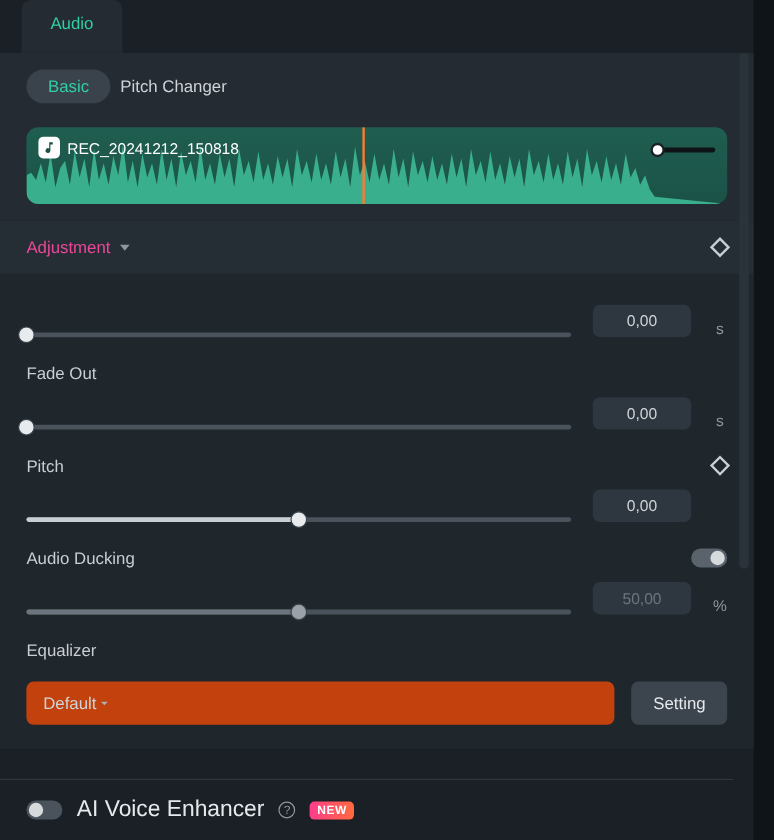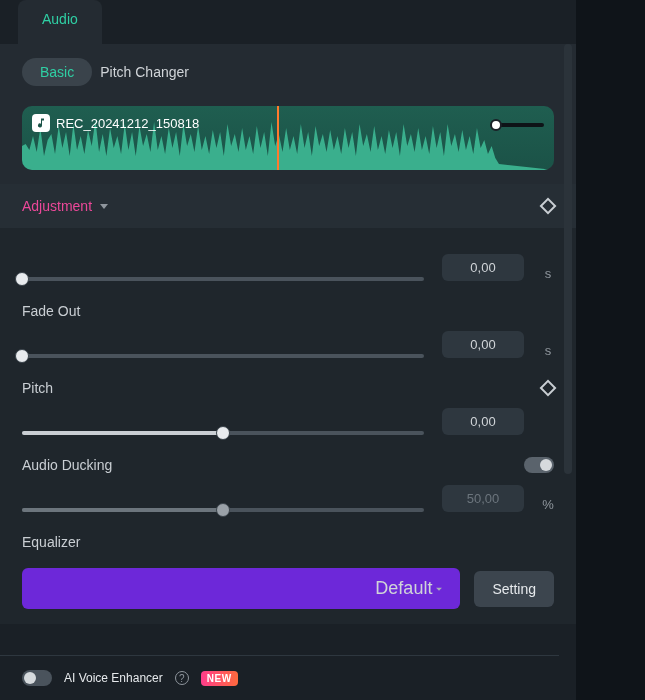--- a/index.html
+++ b/index.html
@@ -5,21 +5,21 @@
   * { box-sizing: border-box; margin: 0; padding: 0; }
   body {
     background: #0f1419;
     font-family: -apple-system, BlinkMacSystemFont, "Segoe UI", sans-serif;
     color: #aab0b6;
     width: 645px;
     height: 700px;
     overflow: hidden;
     position: relative;
   }
-  .panel { background: #1a2026; width: 576px; height: 700px; position: relative; }
+  .panel { background: #1a2026; width: 628px; height: 700px; position: relative; }
 
   
   .top-tabs { display: flex; padding-left: 18px; height: 44px; align-items: stretch; }
   .top-tab {
     padding: 11px 24px 0 24px;
     font-size: 14px;
     color: #d0d4d8;
     cursor: pointer;
     border-radius: 8px 8px 0 0;
   }
@@ -131,23 +131,23 @@
   .toggle .knob {
     position: absolute; width: 12px; height: 12px; border-radius: 50%;
     background: #d6dadd; top: 2px;
   }
   .toggle.off .knob { left: 2px; }
   .toggle.on { background: #5a636c; }
   .toggle.on .knob { right: 2px; }
 
   .eq-row { display: flex; gap: 14px; padding: 10px 22px 18px 22px; align-items:center; }
   .select {
-    flex: 1; background: #6d28d9; border-radius: 6px;
-    padding: 10px 14px; font-size: 18px; color: #d0d4d8;
-    display: flex; justify-content: flex-end; align-items: center;
+    flex: 1; background: #c2410c; border-radius: 6px;
+    padding: 10px 14px; font-size: 14px; color: #d0d4d8;
+    display: flex; justify-content: flex-start; align-items: center;
   }
   .btn {
     background: #3c454e; border-radius: 6px;
     padding: 10px 18px; font-size: 14px; color: #e6e9ec;
     cursor: pointer;
   }
 
   
   .bottom {
     position: absolute; left: 0; right: 17px; bottom: 0;
@@ -289,18 +289,18 @@
 
     </div>
   </div>
 
   <div class="scroll-stub"></div>
 
   <div class="bottom">
     <span class="toggle off">
         <span class="knob"></span>
       </span>
-    <span style="color:#e6e9ec;font-size:12px;">AI Voice Enhancer</span>
+    <span style="color:#e6e9ec;font-size:19px;">AI Voice Enhancer</span>
     <span class="help-ico">?</span>
     <span class="badge-new">NEW</span>
   </div>
 
 </div>
 
 </body></html>

